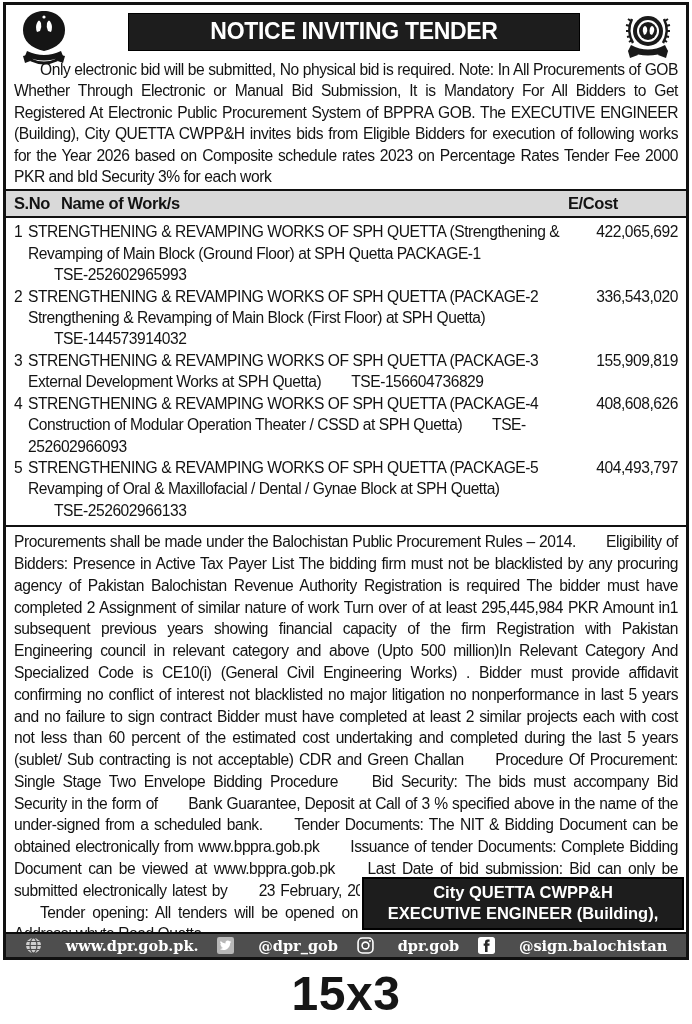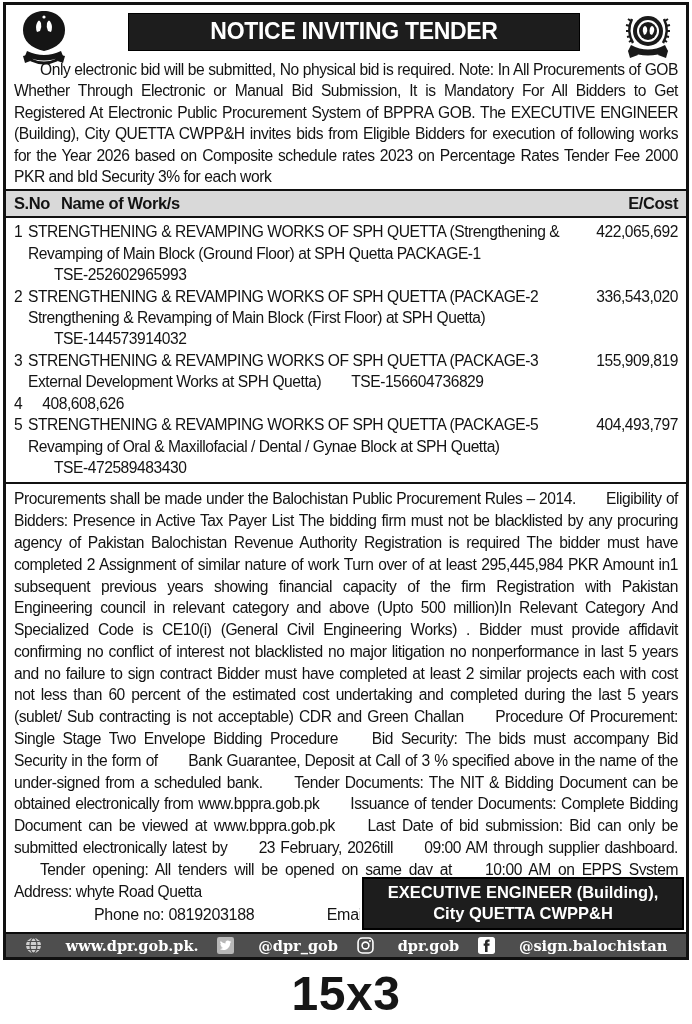--- a/index.html
+++ b/index.html
@@ -24,21 +24,21 @@
     padding: 4px 8px 2px 8px; font-size: 15.6px; line-height: 21.4px;
     text-align: justify; letter-spacing: -0.45px;
   }
   
   .thead {
     display: flex; background: #d9d9d9; border-top: 2px solid #111; border-bottom: 2px solid #111;
     font-weight: bold; font-size: 16.5px; padding: 3px 8px; letter-spacing: -0.4px;
   }
   .h-sno { width: 47px; }
   .h-name { flex: 1; }
-  .h-cost { width: 110px; text-align: right; }
+  .h-cost { width: 110px; text-align: left; }
   .tbody { padding: 3px 0 4px 0; }
   .trow { display: flex; padding: 0 8px; font-size: 15.6px; line-height: 21.4px; letter-spacing: -0.45px; }
   .t-sno { width: 14px; flex: 0 0 auto; }
   .t-name { flex: 1; white-space: pre-wrap; padding-right: 10px; }
   .t-cost { width: 96px; flex: 0 0 auto; text-align: right; }
   
   .details {
     border-top: 2px solid #111; padding: 4px 8px 0 8px; font-size: 15.6px;
     line-height: 21.8px; text-align: justify; letter-spacing: -0.45px;
   }
@@ -126,45 +126,46 @@
       </div>
 
       <div class="trow">
         <div class="t-sno">3</div>
         <div class="t-name"><span>STRENGTHENING &amp; REVAMPING WORKS OF SPH QUETTA (PACKAGE-3 External Development Works at SPH Quetta) </span><b>TSE-156604736829</b></div>
         <div class="t-cost">155,909,819</div>
       </div>
 
       <div class="trow">
         <div class="t-sno">4</div>
+        <div class="t-name"><span>STRENGTHENING &amp; REVAMPING WORKS OF SPH QUETTA (PACKAGE-4 Construction of Modular Operation Theater / CSSD at SPH Quetta) </span><b>TSE-252602966093</b></div>
         <div class="t-cost">408,608,626</div>
       </div>
 
       <div class="trow">
         <div class="t-sno">5</div>
         <div class="t-name"><span>STRENGTHENING &amp; REVAMPING WORKS OF SPH QUETTA (PACKAGE-5 Revamping of Oral &amp; Maxillofacial / Dental / Gynae Block at SPH Quetta)
-</span><b>TSE-472589483430</b></div>
+</span><b>TSE-252602966133</b></div>
         <div class="t-cost">404,493,797</div>
       </div>
     </div>
 
   <div class="details"><span>Procurements shall be made under the Balochistan Public Procurement Rules – 2014. </span><b>Eligibility of Bidders: </b><span>Presence in Active Tax Payer List The bidding firm must not be blacklisted by any procuring agency of Pakistan Balochistan Revenue Authority Registration is required The bidder must have completed 2 Assignment of similar nature of work Turn over of at least 295,445,984 PKR Amount in1 subsequent previous years showing financial capacity of the firm Registration with Pakistan Engineering council in relevant category and above (Upto 500 million)In Relevant Category And Specialized Code is CE10(i) (General Civil Engineering Works) . Bidder must provide affidavit confirming no conflict of interest not blacklisted no major litigation no nonperformance in last 5 years and no failure to sign contract Bidder must have completed at least 2 similar projects each with cost not less than 60 percent of the estimated cost undertaking and completed during the last 5 years (sublet/ Sub contracting is not acceptable) CDR and Green Challan </span><b>Procedure Of Procurement: </b><span>Single Stage Two Envelope Bidding Procedure </span><b>Bid Security: </b><span>The bids must accompany Bid Security in the form of </span><b>Bank Guarantee, Deposit at Call </b><span>of 3 % specified above in the name of the under-signed from a scheduled bank. </span><b>Tender Documents: </b><span>The NIT &amp; Bidding Document can be obtained electronically from www.bppra.gob.pk </span><b>Issuance of tender Documents: </b><span>Complete Bidding Document can be viewed at www.bppra.gob.pk </span><b>Last Date of bid submission: </b><span>Bid can only be submitted electronically latest by </span><b>23 February, 2026</b><span>till </span><b>09:00 AM </b><span>through supplier dashboard. </span><b>Tender opening: </b><span>All tenders will be opened on same day at </span><b>10:00 AM on EPPS System Address: </b><span>whyte Road Quetta</span></div>
 
   <div class="contact">
     <b>Phone no:</b>
     <span>0819203188</span>
     <span class="gap"></span>
     <b>Email:</b>
     <span>executiveengineerquettacity@gmail.com</span>
   </div>
 
 
   <div class="signature-box">
+    <div>City QUETTA CWPP&amp;H</div>
     <div>EXECUTIVE ENGINEER (Building),</div>
-    <div>City QUETTA CWPP&amp;H</div>
   </div>
 
   <div class="socialbar">
     <div class="social-item">
       <svg width="17" height="17" viewBox="0 0 17 17">
         <circle cx="8.5" cy="8.5" r="7.5" fill="#cfcfcf"></circle>
         <ellipse cx="8.5" cy="8.5" rx="3.4" ry="7.5" fill="none" stroke="#4e4e4e" stroke-width="1.2"></ellipse>
         <path d="M1 8.5 h15 M2.2 4.5 h12.6 M2.2 12.5 h12.6" stroke="#4e4e4e" stroke-width="1.2" fill="none"></path>
       </svg>
       <span>www.dpr.gob.pk.</span>

